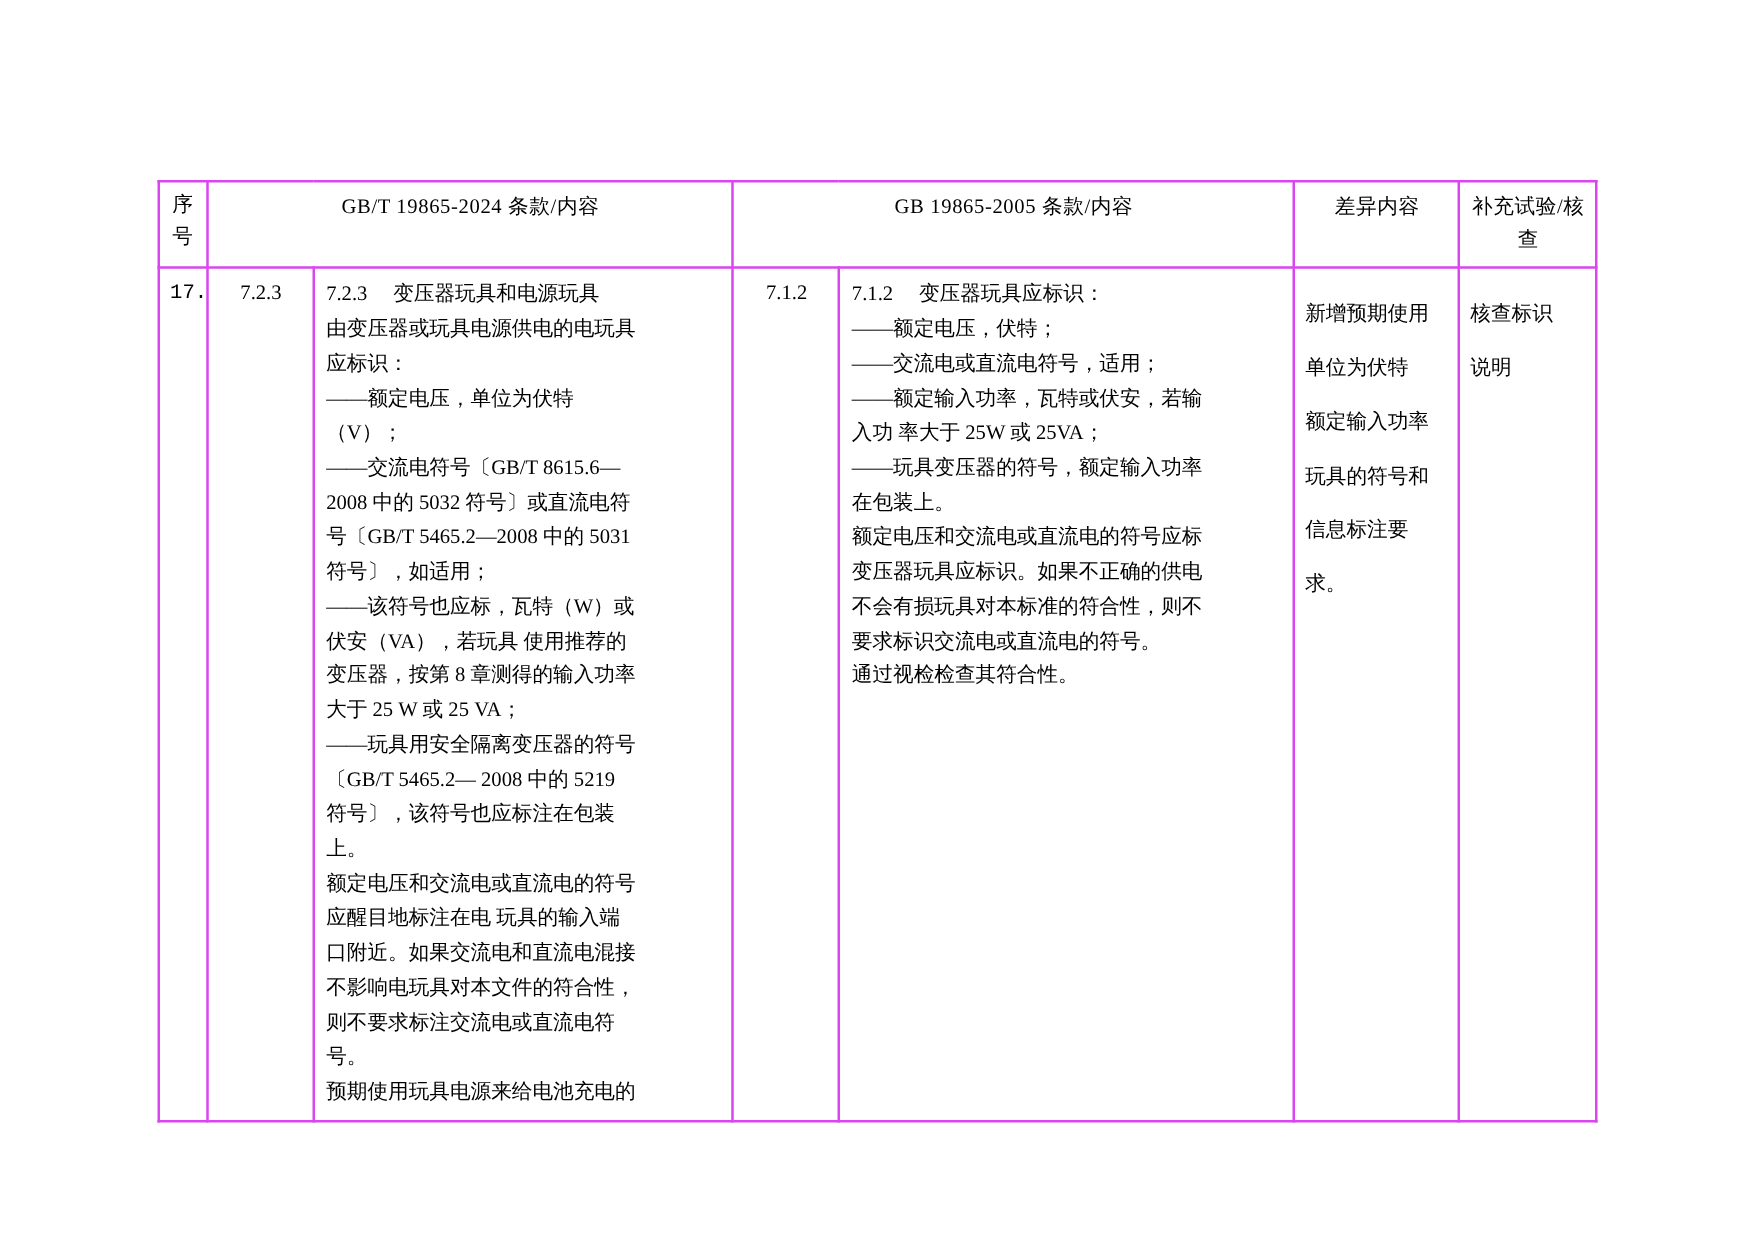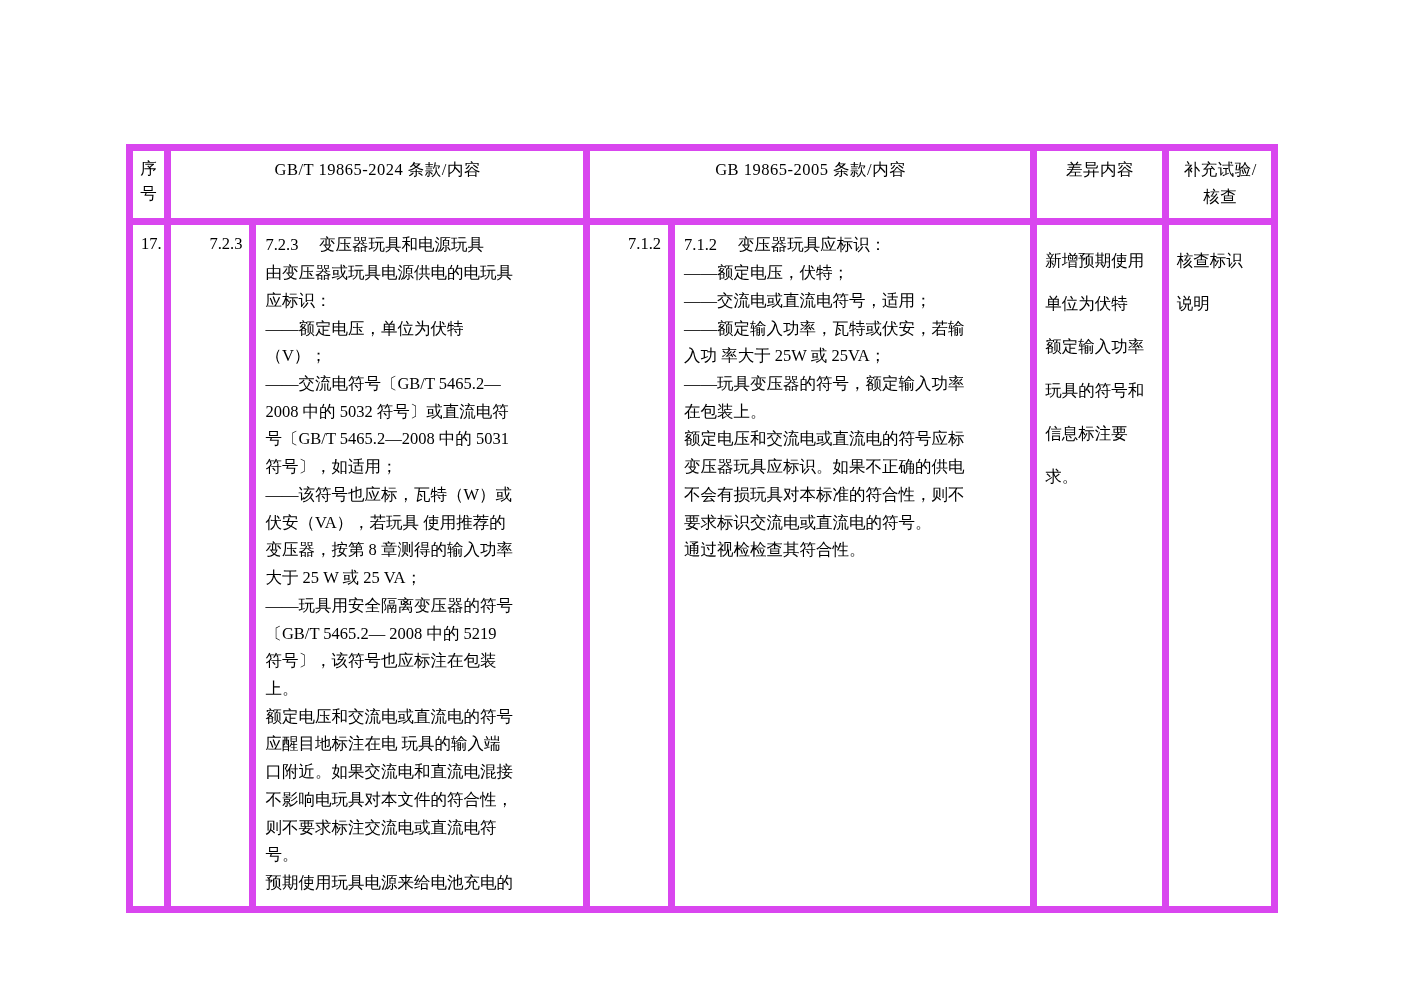--- a/index.html
+++ b/index.html
@@ -24,21 +24,21 @@
   }
   table.cmp {
     position: absolute;
     left: 126px;
     top: 144px;
     width: 1152px;
     border-collapse: collapse;
     table-layout: fixed;
   }
   table.cmp td, table.cmp th {
-    border: 7px solid #d946ef;
+    border: 2px solid #d946ef;
     vertical-align: top;
     padding: 6px 7px 8px 8px;
     font-weight: normal;
     font-size: 16.5px;
     line-height: 1.62;
   }
   
   .hdr td {
     text-align: center;
     vertical-align: middle;
@@ -60,23 +60,24 @@
   .c-diff   { width: 130px; }
   .c-extra  { width: 108px; }
 
   .body-row td {
     height: 610px;
   }
   .seq-cell {
     text-align: right;
     padding-left: 0;
     padding-right: 0;
+    font-family: Liberation Mono, monospace;
   }
   .num-cell {
-    text-align: right;
+    text-align: center;
     padding-left: 9px;
   }
   .txt p {
     margin: 1px;
     text-indent: 0;
   }
   .txt, .diff, .extra {
     word-break: break-word;
   }
 </style>
@@ -104,21 +105,21 @@
     </tr>
     <tr class="body-row">
       <td class="seq-cell">17.</td>
       <td class="num-cell">7.2.3</td>
       <td class="txt">
         <p>7.2.3　 变压器玩具和电源玩具</p>
         <p>由变压器或玩具电源供电的电玩具</p>
         <p>应标识：</p>
         <p>——额定电压，单位为伏特</p>
         <p>（V）；</p>
-        <p>——交流电符号〔GB/T 5465.2—</p>
+        <p>——交流电符号〔GB/T 8615.6—</p>
         <p>2008 中的 5032 符号〕或直流电符</p>
         <p>号〔GB/T 5465.2—2008 中的 5031</p>
         <p>符号〕，如适用；</p>
         <p>——该符号也应标，瓦特（W）或</p>
         <p>伏安（VA），若玩具 使用推荐的</p>
         <p>变压器，按第 8 章测得的输入功率</p>
         <p>大于 25 W 或 25 VA；</p>
         <p>——玩具用安全隔离变压器的符号</p>
         <p>〔GB/T 5465.2— 2008 中的 5219</p>
         <p>符号〕，该符号也应标注在包装</p>

